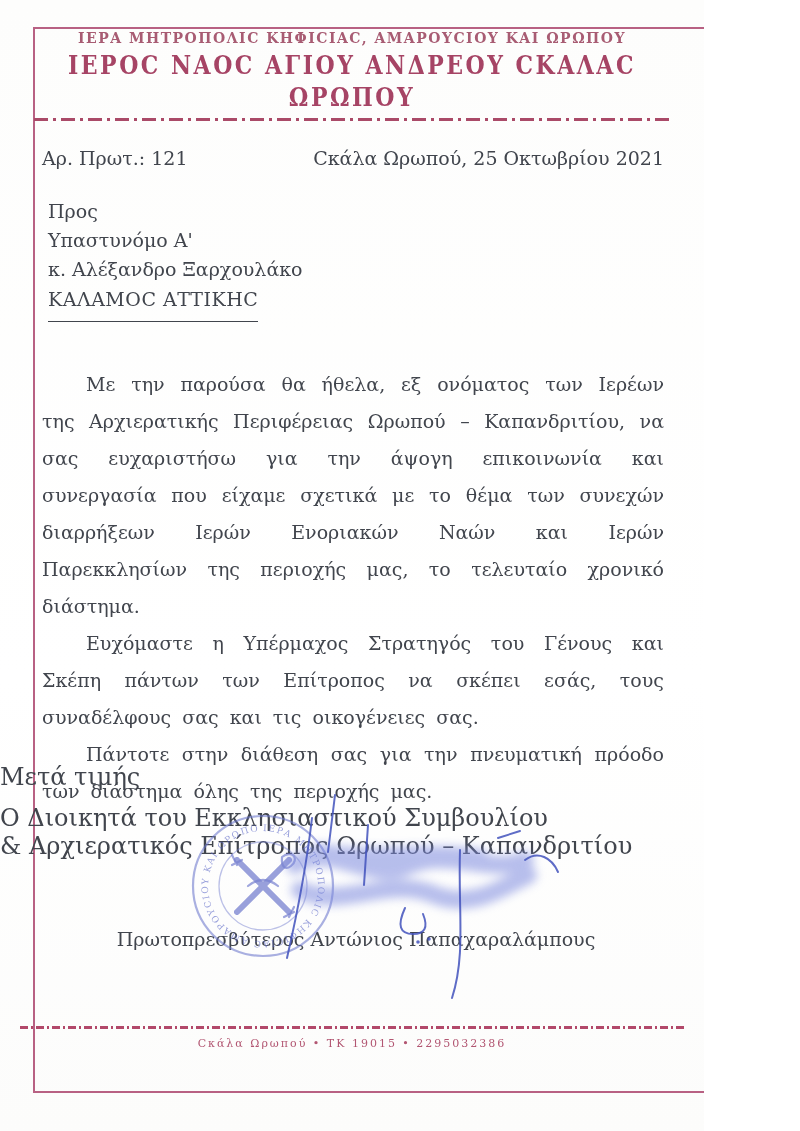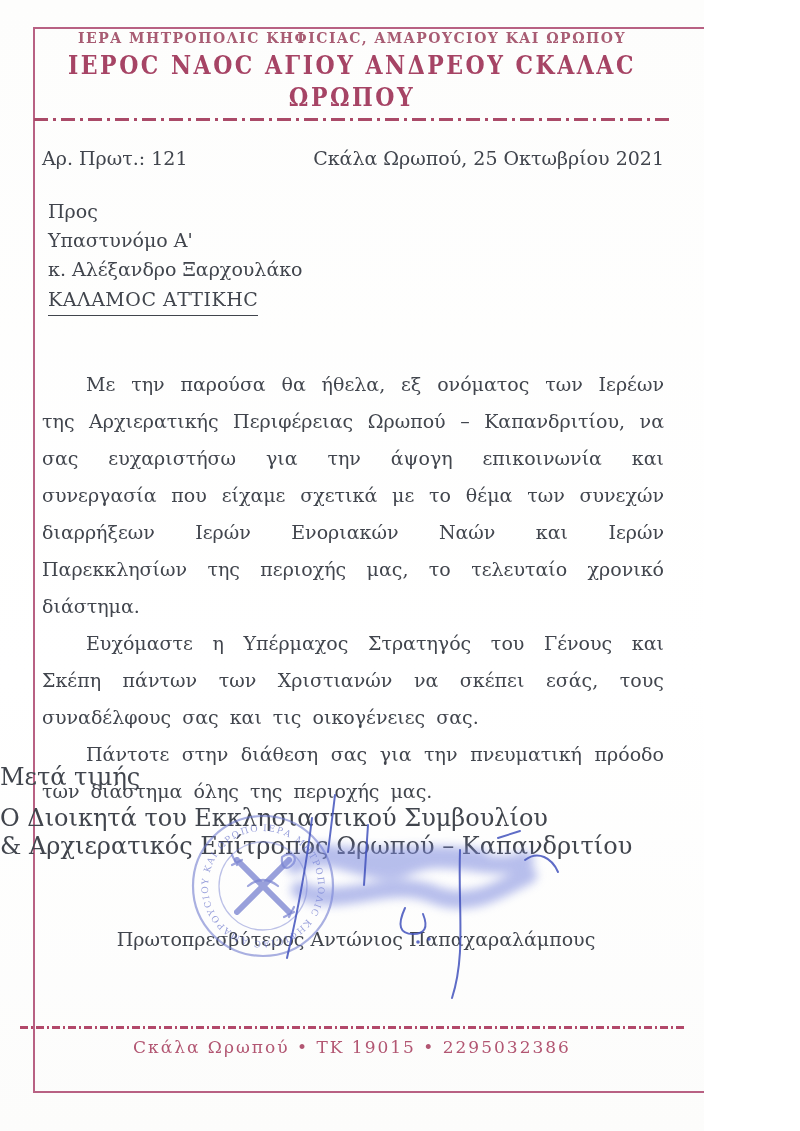--- a/index.html
+++ b/index.html
@@ -35,21 +35,21 @@
     position:absolute;top:147px;left:42px;right:40px;
     display:flex;justify-content:space-between;align-items:flex-start;
     font-size:19px;
   }
   .recipient{
     position:absolute;top:197px;left:42px;
     font-size:19px;line-height:29px;margin-left:6px;
   }
   .recipient .city{
     display:inline-block;margin-top:1px;letter-spacing:0.5px;
-    border-bottom:1.5px solid #41454d;padding-bottom:1px;
+    border-bottom:1.5px solid #41454d;padding-bottom:7px;
   }
   .letter-body{
     position:absolute;top:366px;left:42px;right:40px;
     font-size:19px;line-height:37px;
   }
   .letter-body p{
     margin:0;text-indent:44px;text-align:justify;word-spacing:5px;
   }
   .letter-body .salutation{text-align:left;word-spacing:normal;}
   .closing{
@@ -65,21 +65,21 @@
     position:absolute;left:190px;top:813px;width:146px;height:146px;
     filter:blur(0.5px);opacity:0.82;z-index:3;pointer-events:none;
   }
   .signature{
     position:absolute;left:240px;top:790px;width:330px;height:215px;
     z-index:5;pointer-events:none;
   }
   .sig-blur{filter:blur(5px);opacity:0.55;}
   .footer-contact{
     position:absolute;top:1037px;left:0;right:0;text-align:center;
-    font-size:17px;letter-spacing:2px;color:#b25672;
+    font-size:11px;letter-spacing:2px;color:#b25672;
   }
 </style>
 </head>
 <body>
 
 <div class="canvas">
   <div class="frame"></div>
 
   <div class="letterhead-line1">ΙΕΡΑ ΜΗΤΡΟΠΟΛΙC ΚΗΦΙCΙΑC, ΑΜΑΡΟΥCΙΟΥ ΚΑΙ ΩΡΩΠΟΥ</div>
 
@@ -97,21 +97,21 @@
 
   <div class="recipient">
     <div>Προς</div>
     <div>Υπαστυνόμο Α'</div>
     <div>κ. Αλέξανδρο Ξαρχουλάκο</div>
     <div><span class="city">ΚΑΛΑΜΟC ΑΤΤΙΚΗC</span></div>
   </div>
 
   <div class="letter-body">
     <p>Με την παρούσα θα ήθελα, εξ ονόματος των Ιερέων της Αρχιερατικής Περιφέρειας Ωρωπού – Καπανδριτίου, να σας ευχαριστήσω για την άψογη επικοινωνία και συνεργασία που είχαμε σχετικά με το θέμα των συνεχών διαρρήξεων Ιερών Ενοριακών Ναών και Ιερών Παρεκκλησίων της περιοχής μας, το τελευταίο χρονικό διάστημα.</p>
-    <p>Ευχόμαστε η Υπέρμαχος Στρατηγός του Γένους και Σκέπη πάντων των Χριστιανών να σκέπει εσάς, τους συναδέλφους σας και τις οικογένειες σας.</p>
+    <p>Ευχόμαστε η Υπέρμαχος Στρατηγός του Γένους και Σκέπη πάντων των Επίτροπος να σκέπει εσάς, τους συναδέλφους σας και τις οικογένειες σας.</p>
     <p>Πάντοτε στην διάθεση σας για την πνευματική πρόοδο των διάστημα όλης της περιοχής μας.</p>
   </div>
 
   <div class="closing">
     <div class="valediction">Μετά τιμής</div>
     <div>Ο Διοικητά του Εκκλησιαστικού Συμβουλίου</div>
     <div>&amp; Αρχιερατικός Επίτροπος Ωρωπού – Καπανδριτίου</div>
   </div>
 
   <svg class="stamp" viewBox="0 0 146 146" xmlns="http://www.w3.org/2000/svg">

